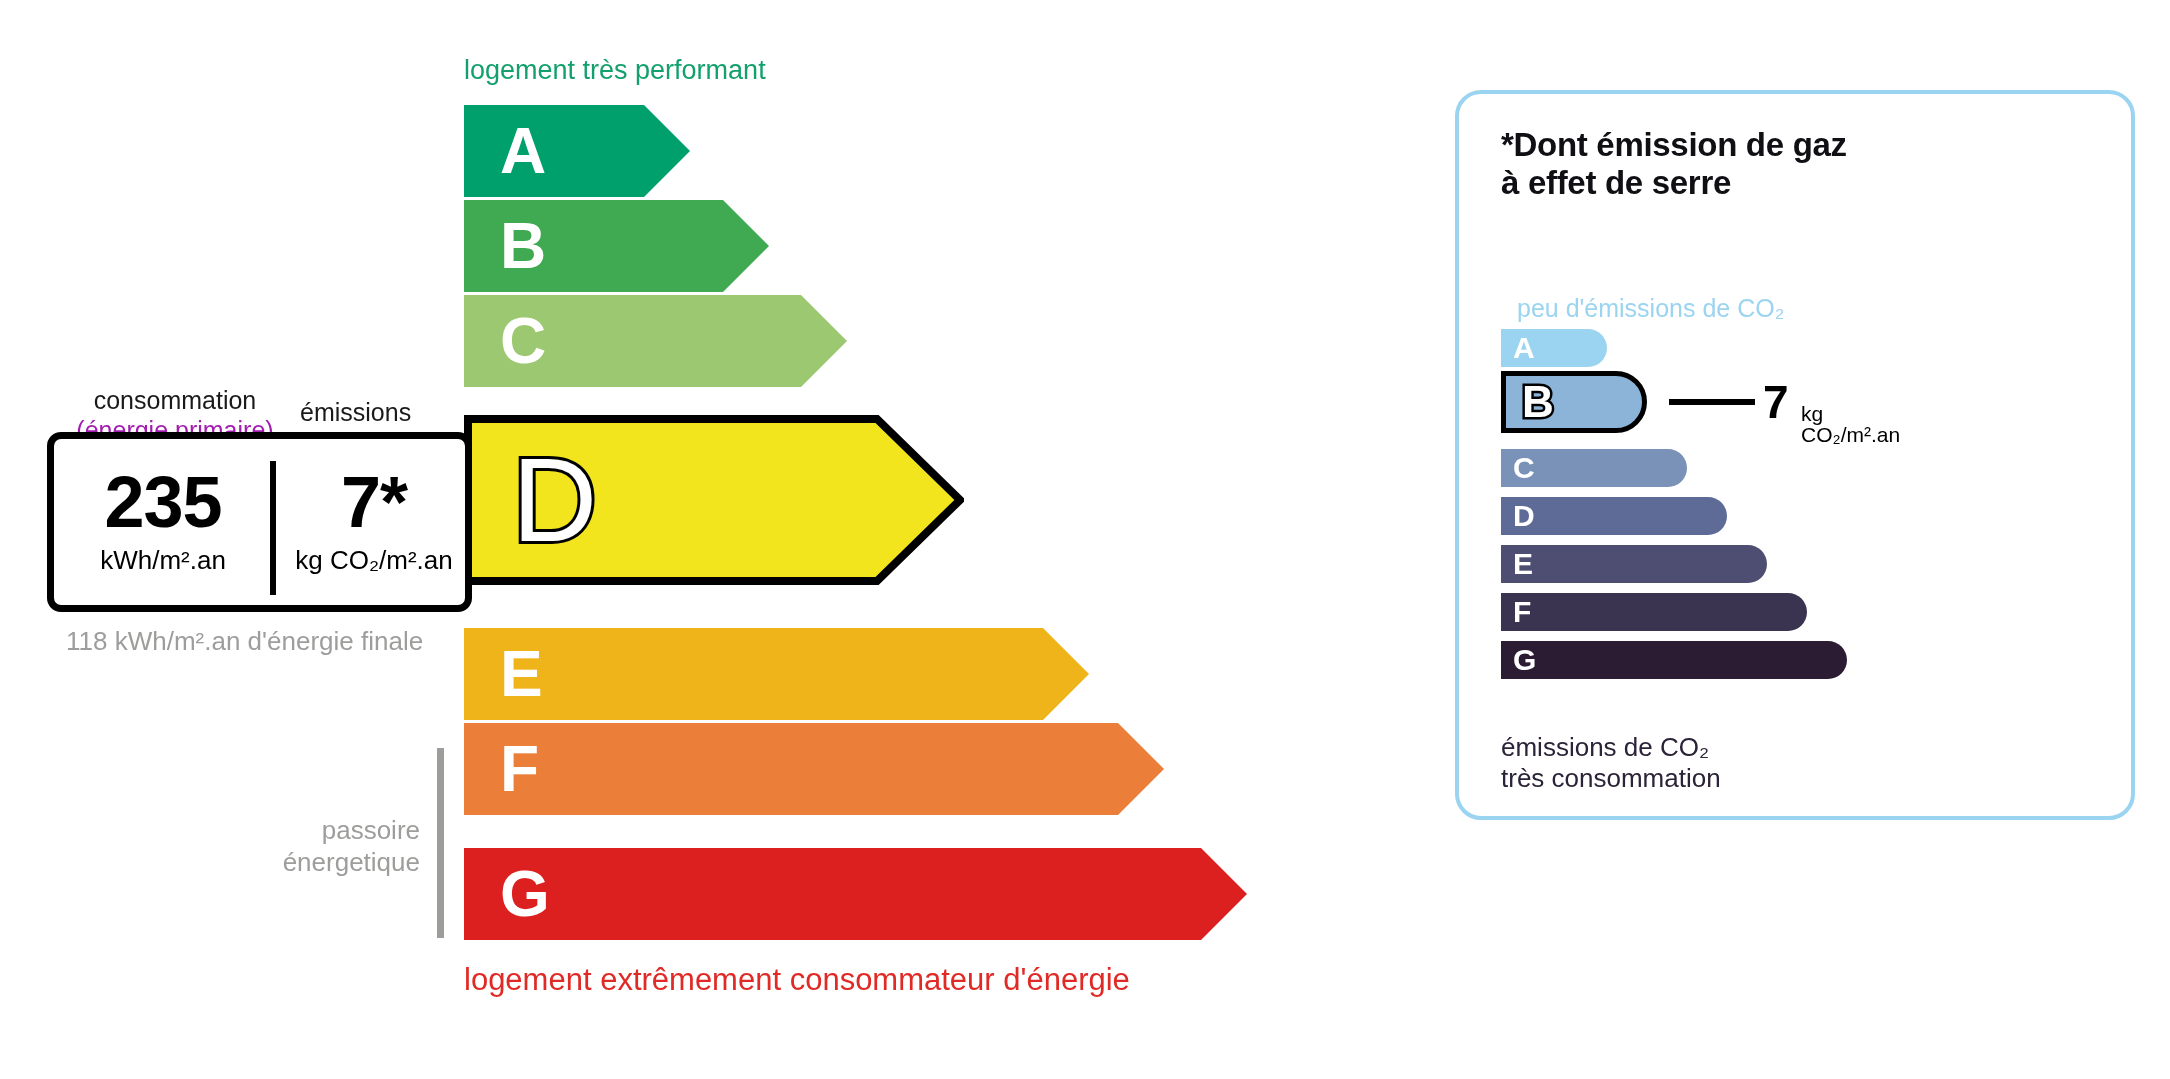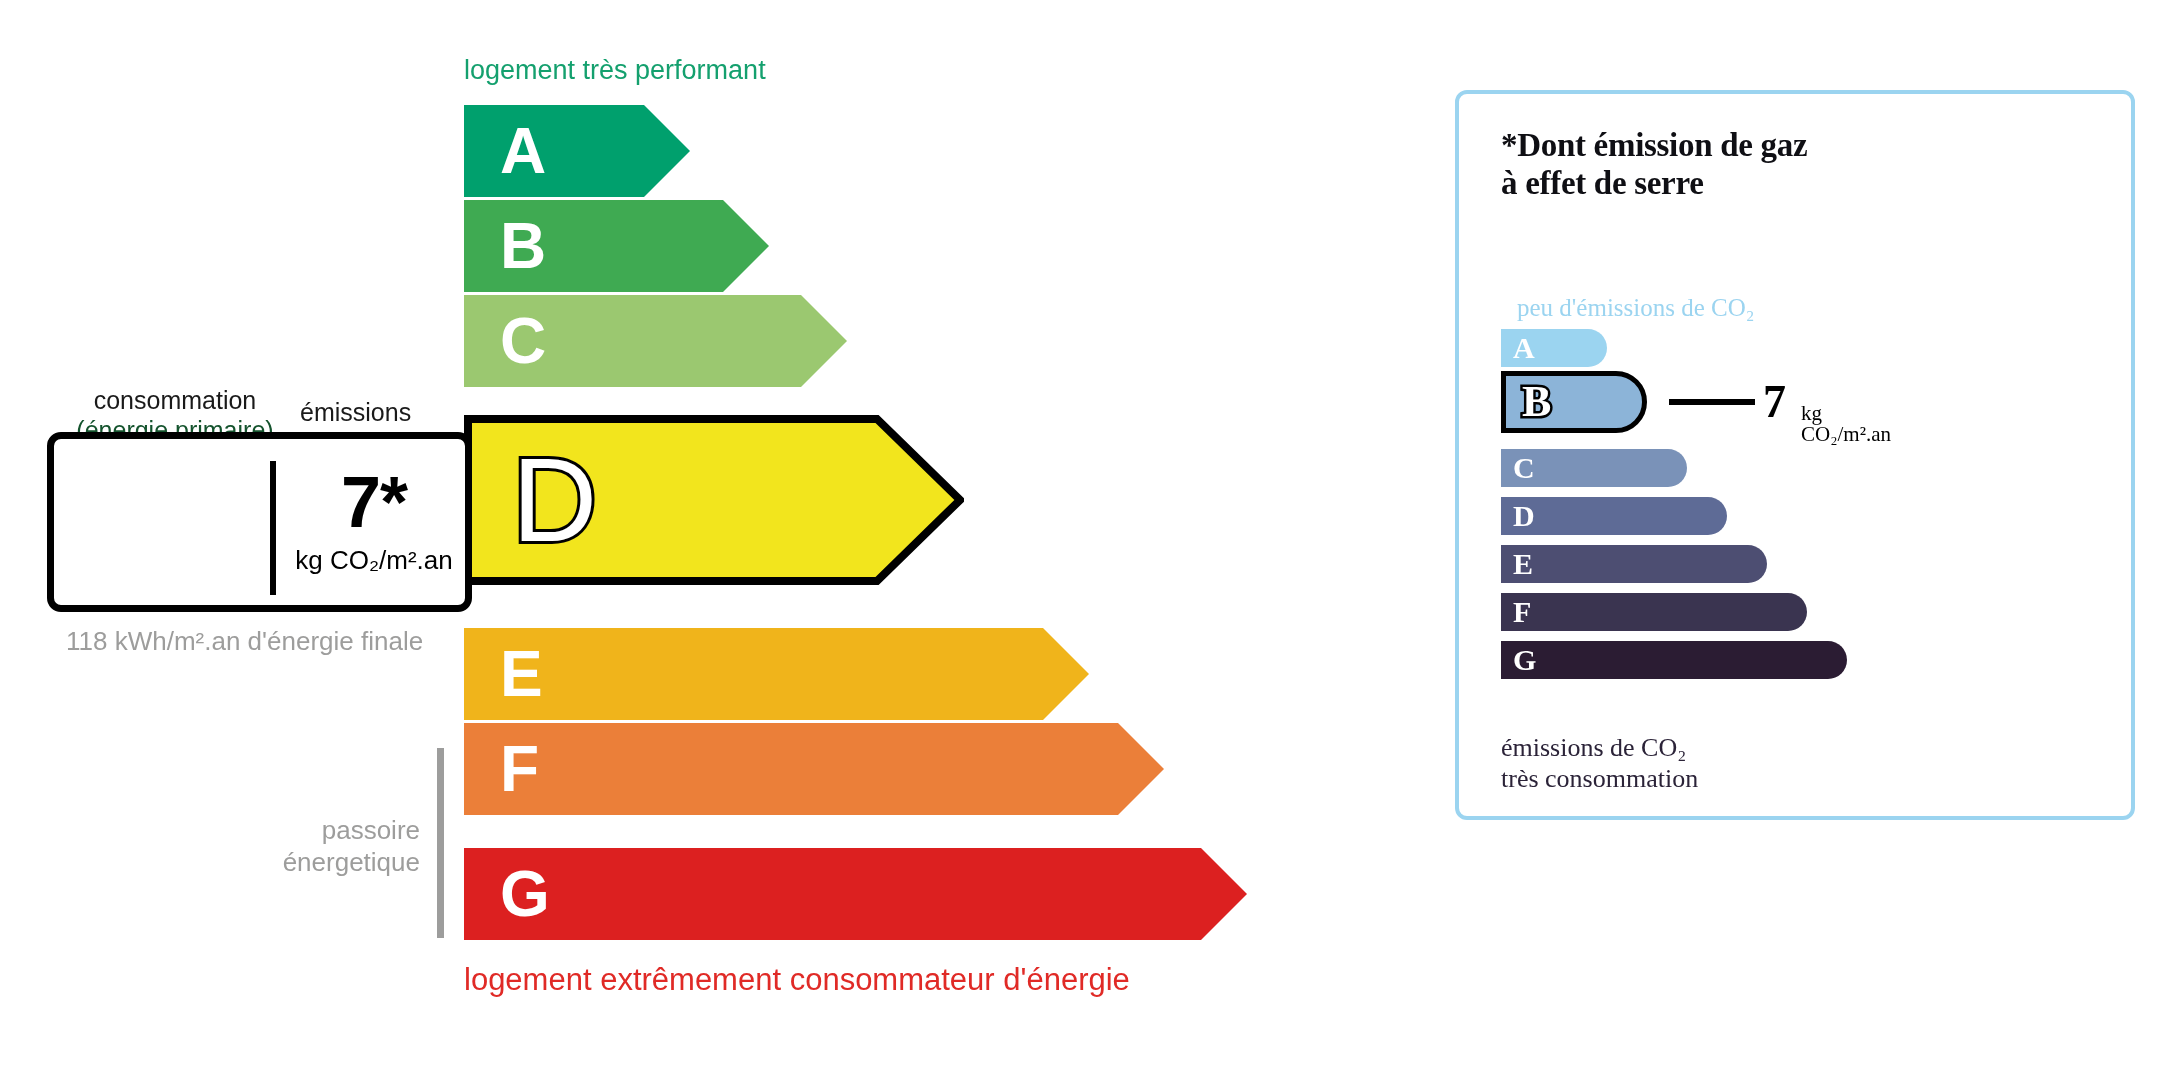--- a/index.html
+++ b/index.html
@@ -114,21 +114,21 @@
     left: 55px;
     top: 366px;
     width: 240px;
     text-align: center;
     font-size: 25px;
     color: #1A1A1A;
     line-height: 1.18;
     margin-top: 20px;
   }
   #value-box-labels-conso .sub {
-    color: #14532d;
+    color: #a21caf;
     display: block;
     text-decoration: underline;
   }
   #value-box-label-emis {
     position: absolute;
     left: 300px;
     top: 398px;
     font-size: 25px;
     color: #1A1A1A;
   }
@@ -187,24 +187,23 @@
   }
 
   
   #co2-panel {
     position: absolute;
     left: 1455px;
     top: 90px;
     width: 680px;
     height: 730px;
     border: 4px solid #9BD4F0;
-    border-radius: 12px;
+    border-radius: 26px;
     box-sizing: border-box;
     background: #ffffff;
-    font-family: Liberation Serif, serif;
   }
   #co2-title {
     position: absolute;
     left: 42px;
     top: 32px;
     font-size: 33px;
     font-weight: 700;
     line-height: 1.16;
     color: #0F0F14;
     letter-spacing: -0.3px;
@@ -337,20 +336,24 @@
 
   <div id="value-box-labels-conso">
     <span>consommation</span>
     <span class="sub">(énergie primaire)</span>
   </div>
   <div id="value-box-label-emis">émissions</div>
 
   <div id="value-box">
     <div id="value-divider"></div>
 
+    <div class="value-cell" id="cell-conso">
+      <span class="num">235</span>
+      <span class="unit">kWh/m².an</span>
+    </div>
 
     <div class="value-cell" id="cell-emis">
       <span class="num">7*</span>
       <span class="unit">kg CO₂/m².an</span>
     </div>
   </div>
 
   <div id="final-energy">118 kWh/m².an
 d'énergie finale</div>
 

